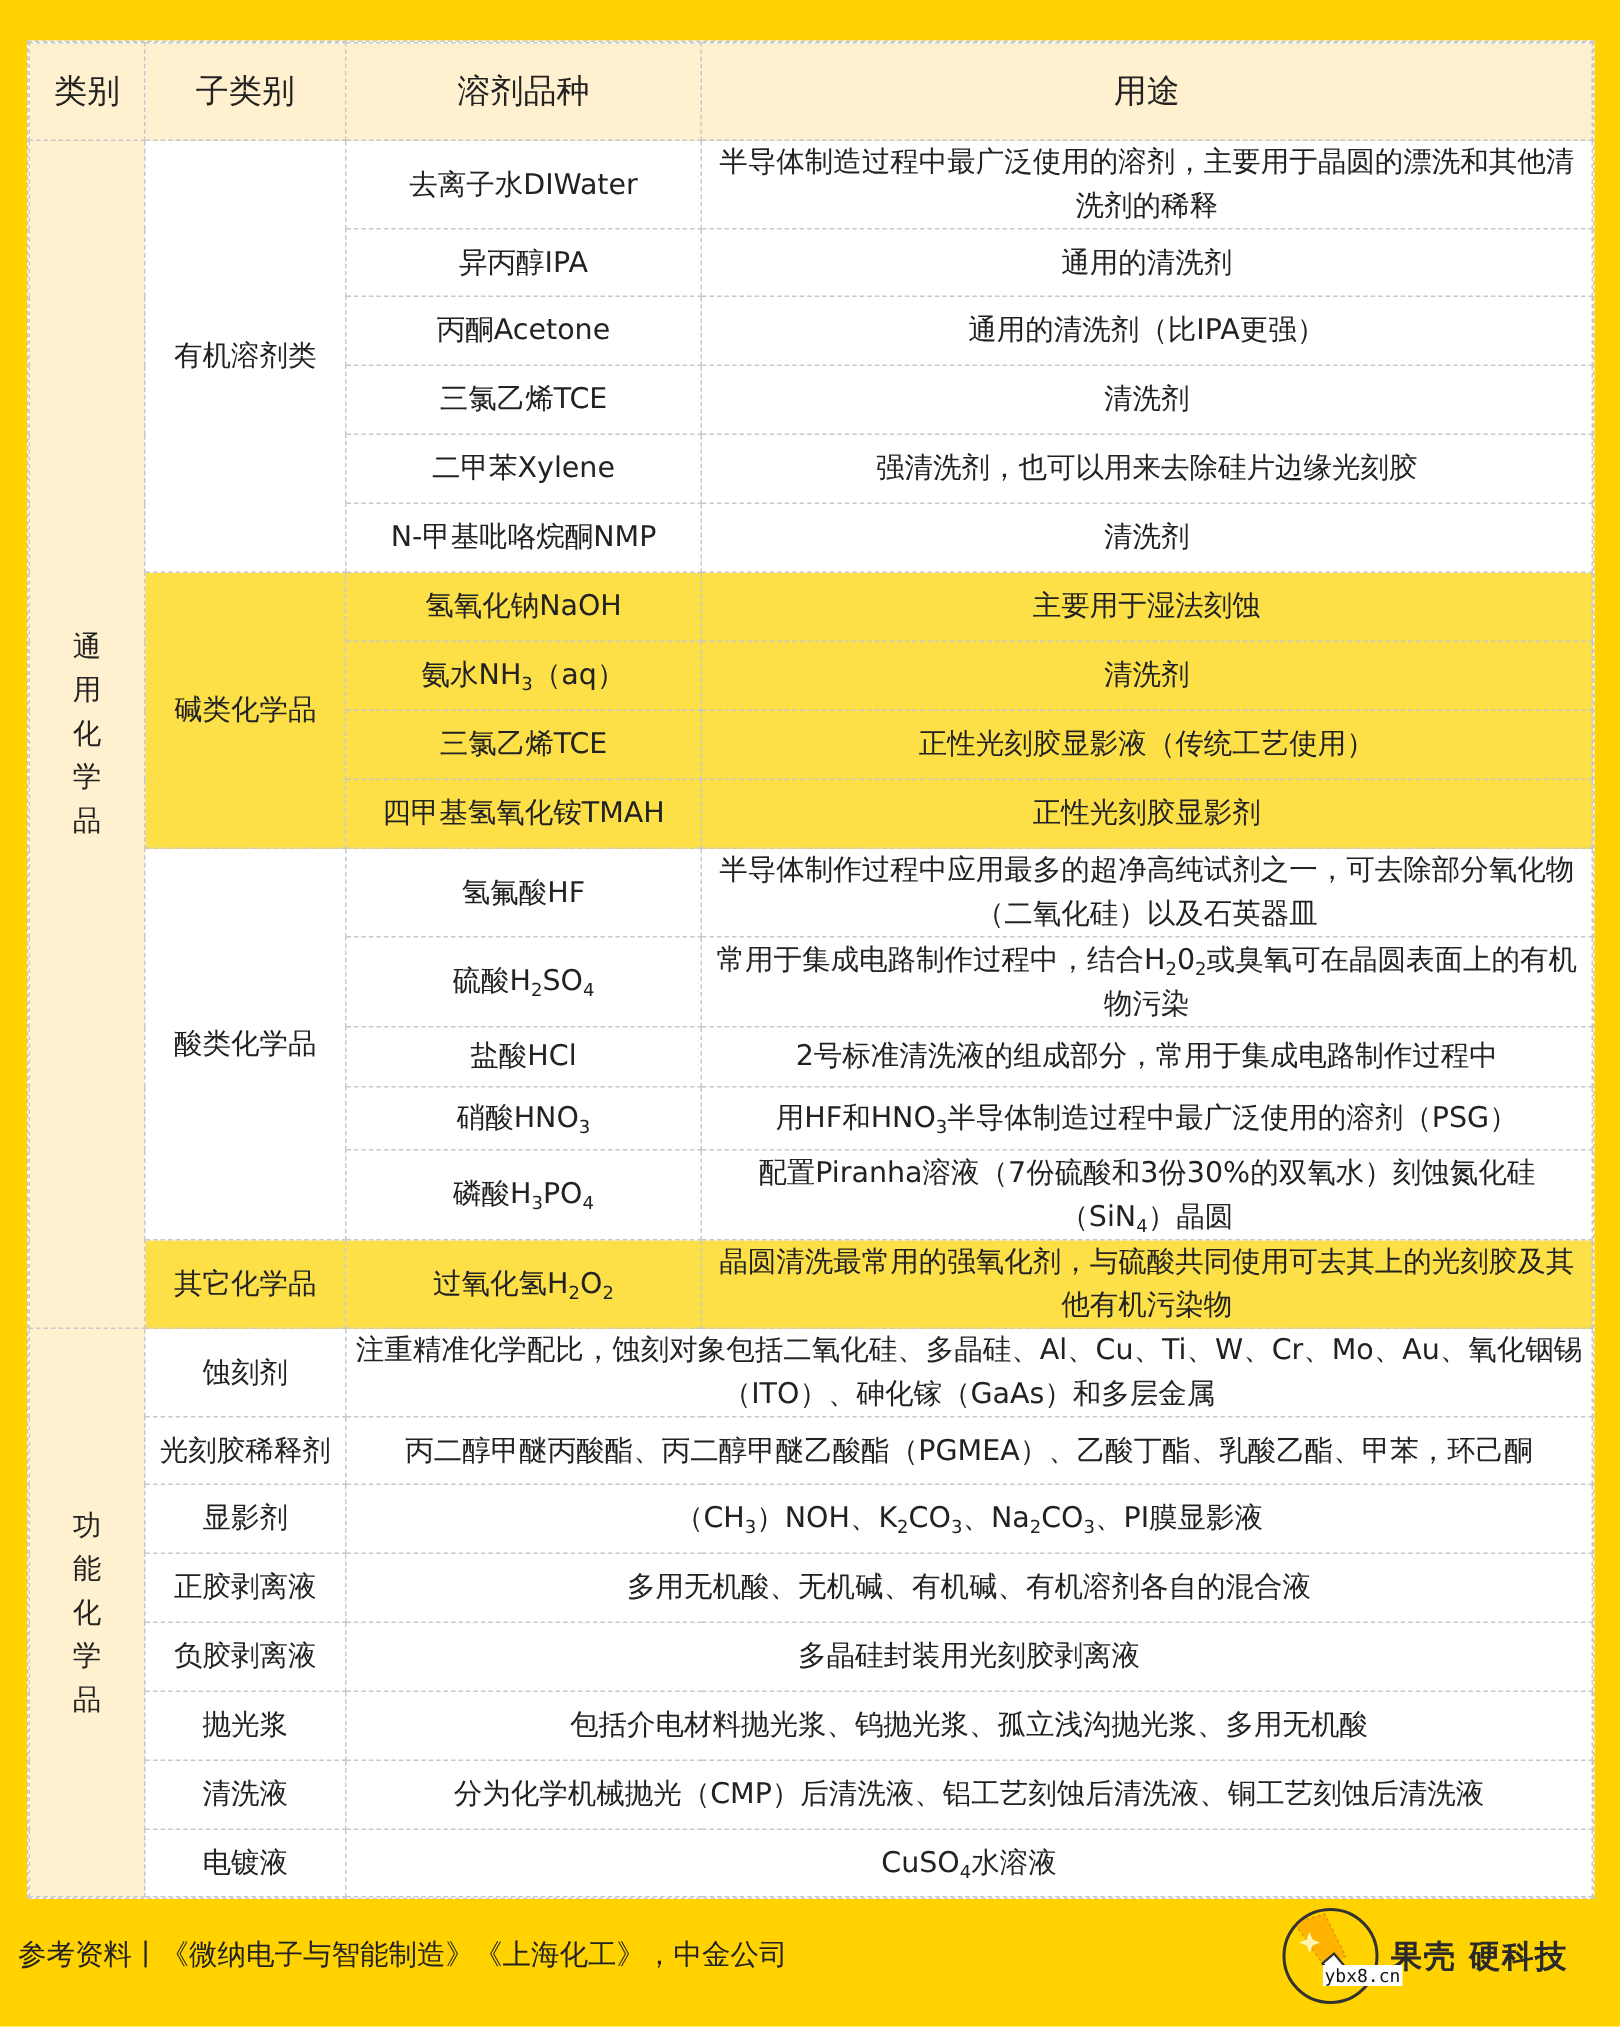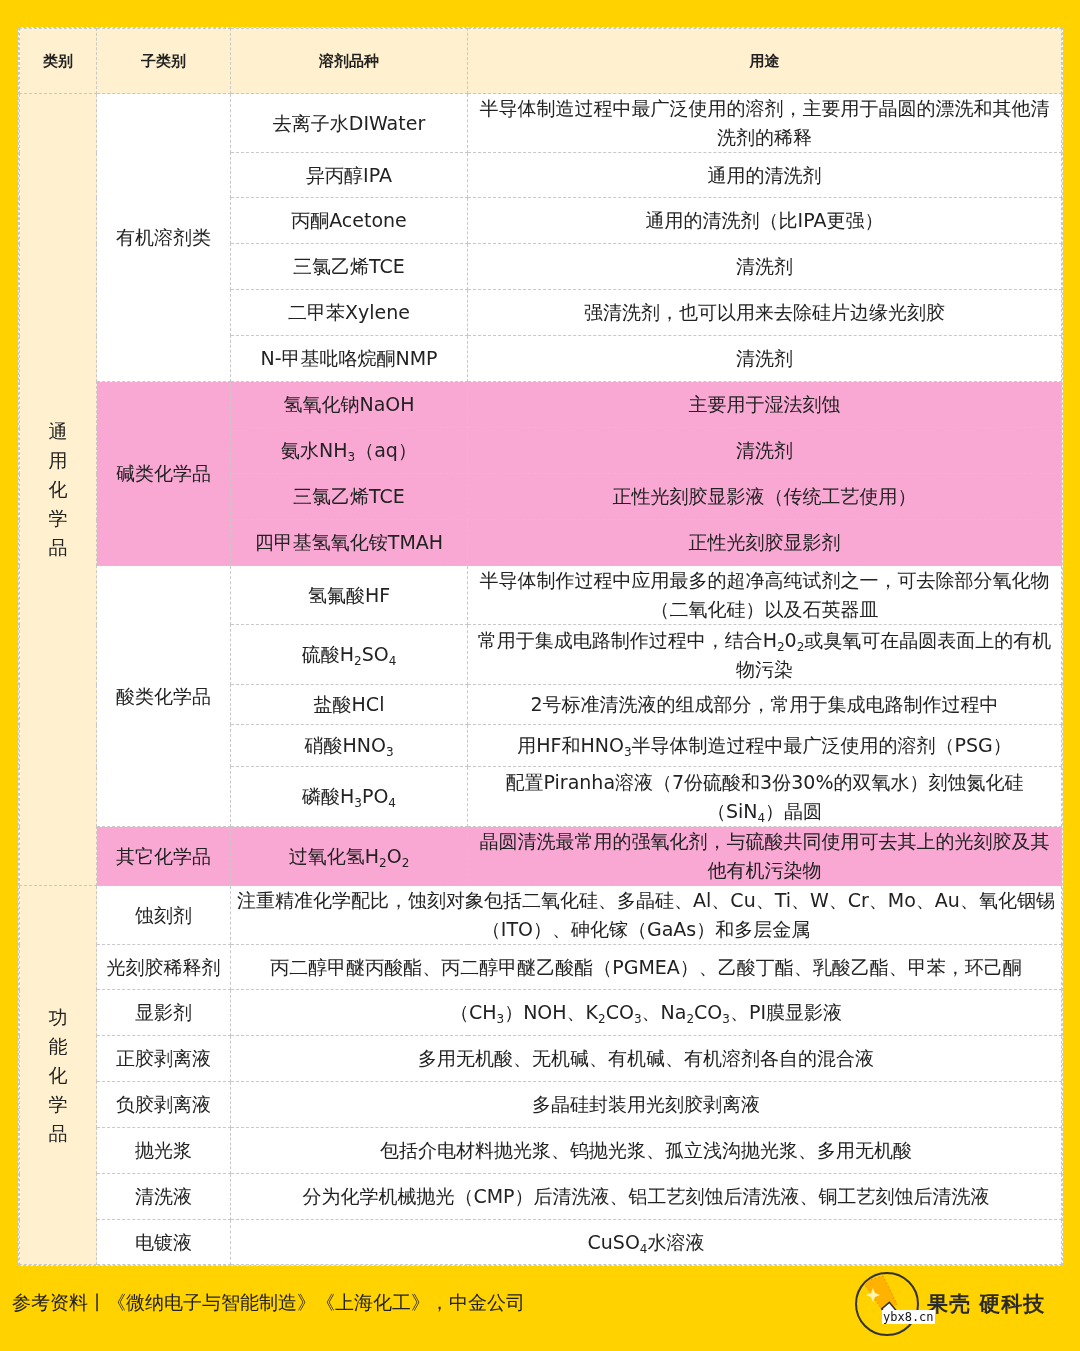--- a/index.html
+++ b/index.html
@@ -24,26 +24,26 @@
   td, th {
     border: 1px dashed #c8c8c8;
     text-align: center;
     vertical-align: middle;
     font-size: 19px;
     line-height: 29px;
     padding: 0 6px;
     font-weight: normal;
   }
   th {
-    font-weight: bold;
+    font-weight: normal;
     height: 64px;
     background: #FFF1CF;
-    font-size: 15px;
-  }
-  .tint { background: #f9a8d4; }
+    font-size: 22px;
+  }
+  .tint { background: #fde047; }
   .white { background: #fff; }
   .cat {
     background: #FFF1CF;
     width: 77px;
   }
   .cat span {
     display: block;
     line-height: 29px;
   }
   .sub { white-space: nowrap; padding: 4px 4px; }

